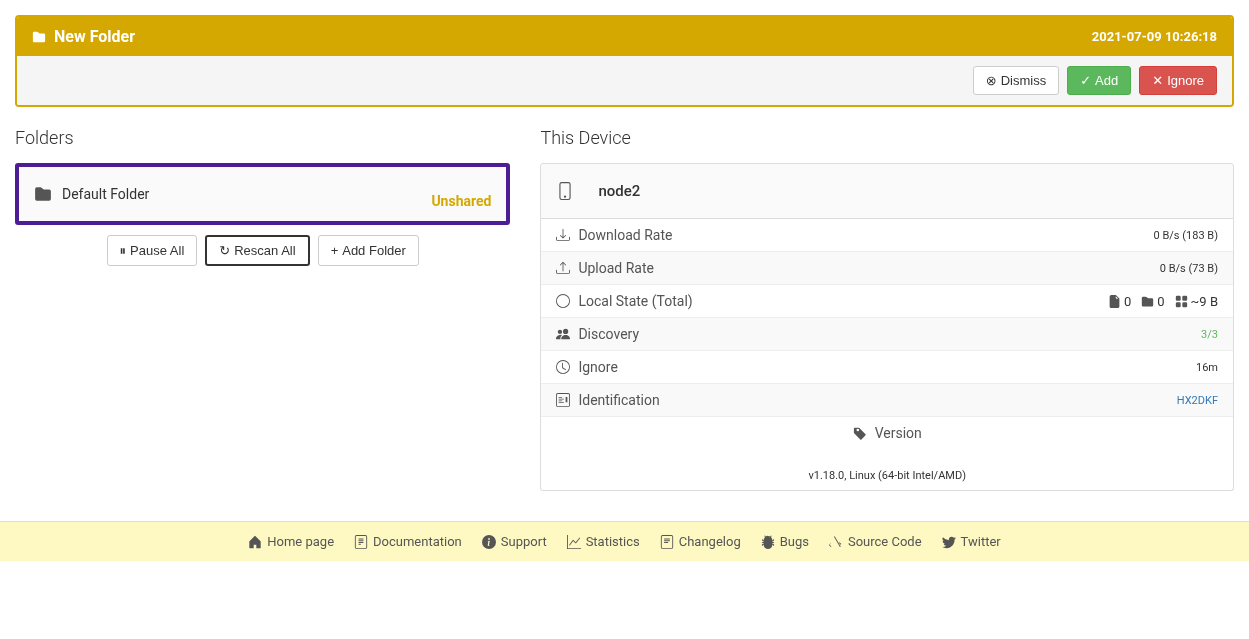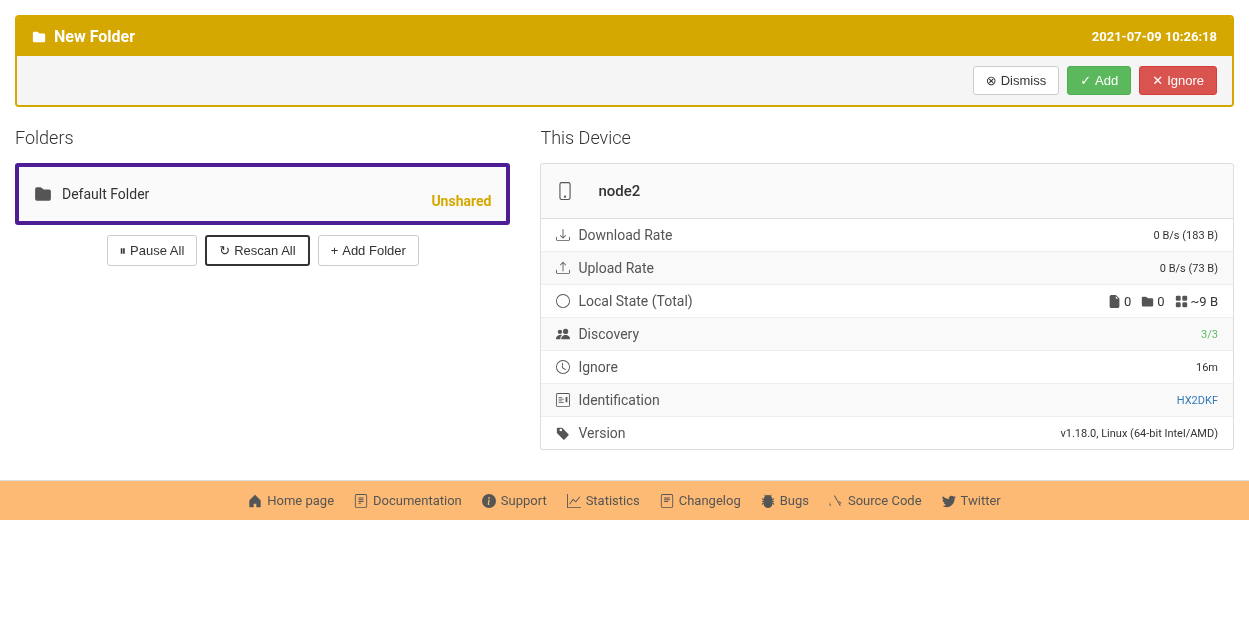--- a/index.html
+++ b/index.html
@@ -121,21 +121,21 @@
       overflow: hidden;
     }
     .device-row {
       display: flex;
       justify-content: space-between;
       align-items: center;
       padding: 8px 15px;
       border-bottom: 1px solid #eee;
       gap: 28px;
     }
-    .device-row:last-child { border-bottom: none; }
+    .device-row:last-child { border-bottom: none; flex-direction: column; }
     .device-row:nth-child(even) { background: #f9f9f9; }
     .device-row-label {
       display: flex;
       align-items: center;
       gap: 8px;
       color: #555;
     }
     .device-row-value {
       color: #333;
       font-size: 11px;
@@ -145,21 +145,21 @@
     .local-state-value {
       display: flex;
       gap: 10px;
       align-items: center;
       font-size: 13px;
     }
     .local-state-icon { display: flex; align-items: center; gap: 3px; }
 
     
     footer {
-      background: #fdba74;
+      background: #fef9c3;
       border-top: 1px solid #ddd;
       padding: 12px 15px;
       display: flex;
       justify-content: center;
       gap: 20px;
       flex-wrap: wrap;
       margin-top: 10px;
     }
     .footer-link {
       color: #555;

